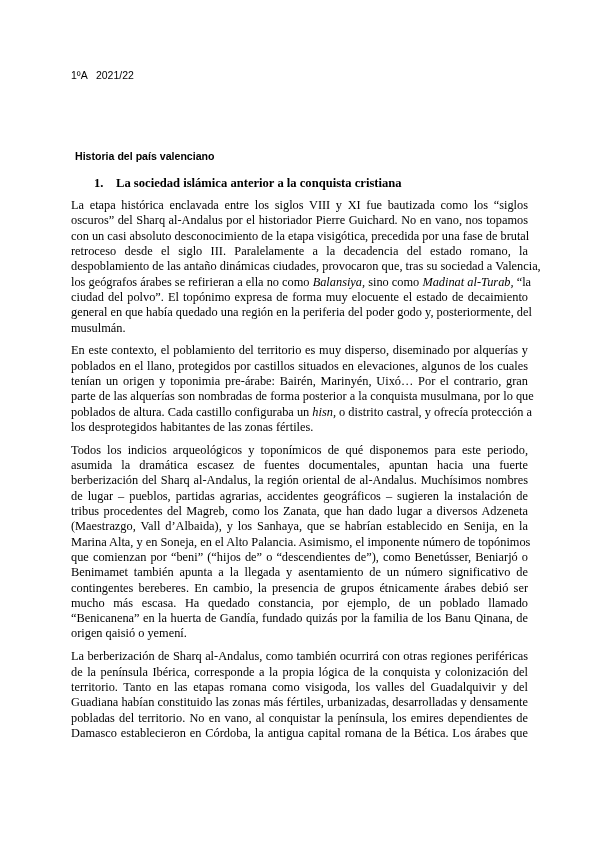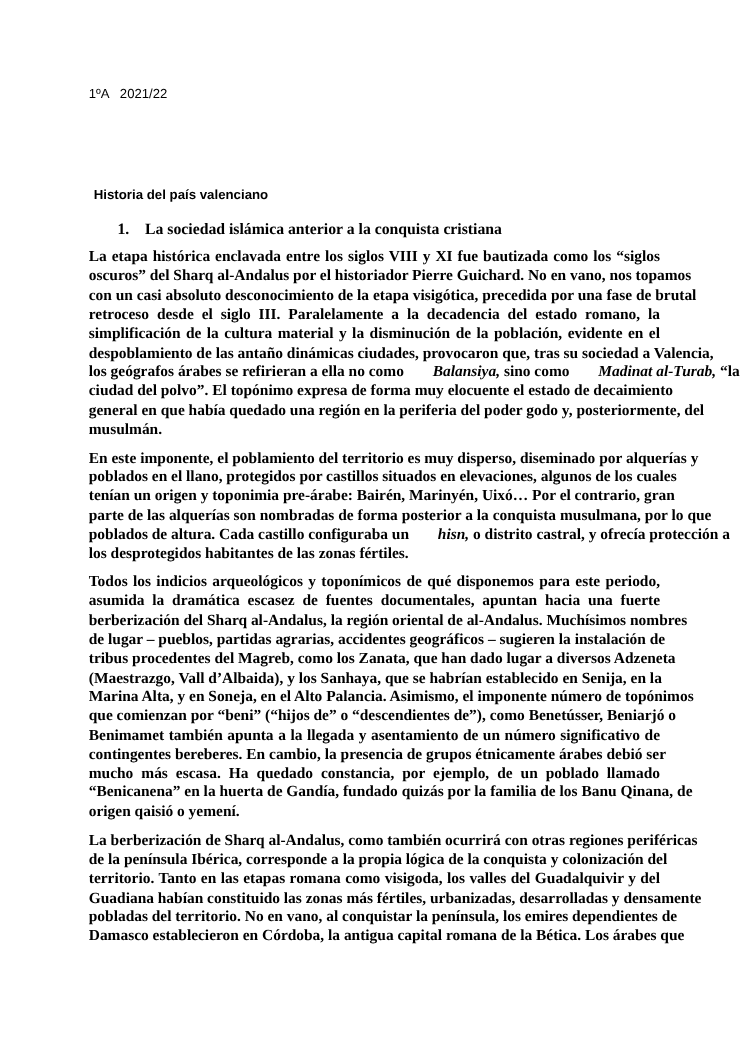--- a/index.html
+++ b/index.html
@@ -69,52 +69,50 @@
     .body p {
       margin: 0 0 7.5px 0;
       text-align: justify;
       text-align-last: justify;
     }
     .body .line {
       display: block;
       text-align: justify;
       text-align-last: justify;
       white-space: nowrap;
-      font-weight: bold;
     }
     .body .line.last {
       text-align-last: left;
     }
-    .body em { font-style: italic; margin-left: 20px; }
+    .body em { font-style: italic; }
   </style>
 </head>
 <body>
 
 <div class="page">
   <div class="header-line"><span>1ºA</span>   <span>2021/22</span></div>
 
   <h1 class="doc-title">Historia del país valenciano</h1>
 
   <h2 class="section-heading"><span class="num">1.</span><span>La sociedad islámica anterior a la conquista cristiana</span></h2>
 
   <div class="body" id="body">
       <p>
         <span class="line">La etapa histórica enclavada entre los siglos VIII y XI fue bautizada como los “siglos</span>
         <span class="line">oscuros” del Sharq al-Andalus por el historiador Pierre Guichard. No en vano, nos topamos</span>
         <span class="line">con un casi absoluto desconocimiento de la etapa visigótica, precedida por una fase de brutal</span>
         <span class="line">retroceso desde el siglo III. Paralelamente a la decadencia del estado romano, la</span>
-        <span class="line">simplificación de la cultura material y la disminución de la población, evidente en el</span>
         <span class="line">despoblamiento de las antaño dinámicas ciudades, provocaron que, tras su sociedad a Valencia,</span>
         <span class="line">los geógrafos árabes se refirieran a ella no como <em>Balansiya,</em> sino como <em>Madinat al-Turab,</em> “la</span>
         <span class="line">ciudad del polvo”. El topónimo expresa de forma muy elocuente el estado de decaimiento</span>
         <span class="line">general en que había quedado una región en la periferia del poder godo y, posteriormente, del</span>
         <span class="line last">musulmán.</span>
       </p>
       <p>
-        <span class="line">En este imponente, el poblamiento del territorio es muy disperso, diseminado por alquerías y</span>
+        <span class="line">En este contexto, el poblamiento del territorio es muy disperso, diseminado por alquerías y</span>
         <span class="line">poblados en el llano, protegidos por castillos situados en elevaciones, algunos de los cuales</span>
         <span class="line">tenían un origen y toponimia pre-árabe: Bairén, Marinyén, Uixó… Por el contrario, gran</span>
         <span class="line">parte de las alquerías son nombradas de forma posterior a la conquista musulmana, por lo que</span>
         <span class="line">poblados de altura. Cada castillo configuraba un <em>hisn,</em> o distrito castral, y ofrecía protección a</span>
         <span class="line last">los desprotegidos habitantes de las zonas fértiles.</span>
       </p>
       <p>
         <span class="line">Todos los indicios arqueológicos y toponímicos de qué disponemos para este periodo,</span>
         <span class="line">asumida la dramática escasez de fuentes documentales, apuntan hacia una fuerte</span>
         <span class="line">berberización del Sharq al-Andalus, la región oriental de al-Andalus. Muchísimos nombres</span>

